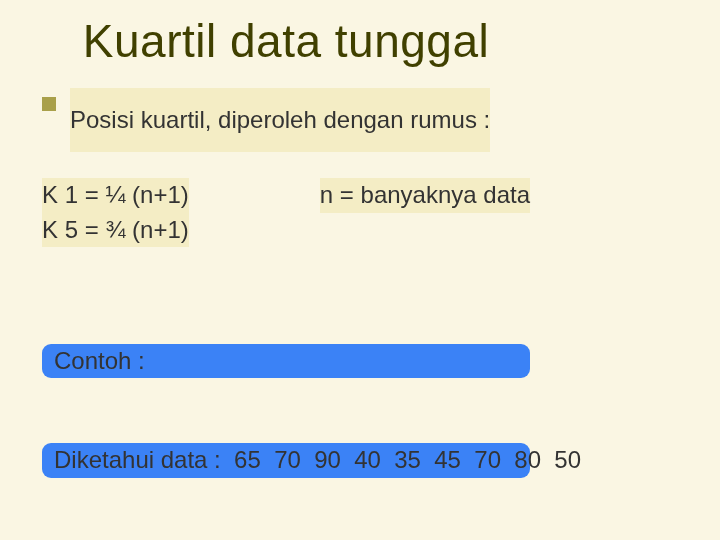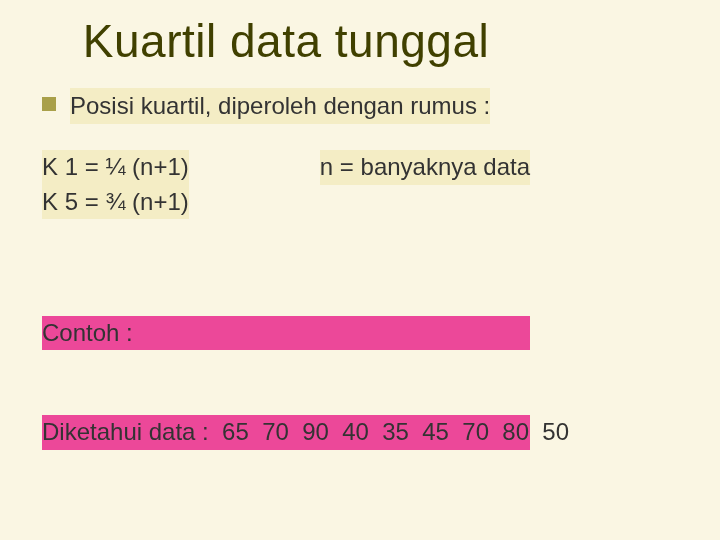--- a/index.html
+++ b/index.html
@@ -41,41 +41,42 @@
   .bullet {
     width: 14px;
     height: 14px;
     background: #a9a04a;
     margin-top: 9px;
     margin-right: 14px;
     flex-shrink: 0;
   }
   .content-block {
     background: #f4edc5;
-    padding: 2px 0;
+    padding: 16px 0;
   }
   .formulas {
     display: flex;
     gap: 80px;
     margin-bottom: 32px;
     justify-content: space-between;
   }
   .formula-col {
     white-space: nowrap;
   }
   .formula-line {
     background: #f4edc5;
     padding: 1px 0;
   }
   .example {
     white-space: pre;
   }
   .example-line {
-    background: #ec4899;
-    padding: 1px 0;
+    background: #3b82f6;
+    padding: 1px 12px;
+    border-radius: 9px;
   }
 </style>
 </head>
 <body>
 <div class="slide">
 
   <h1 class="title">Kuartil data tunggal</h1>
 
   <div class="body">
 

